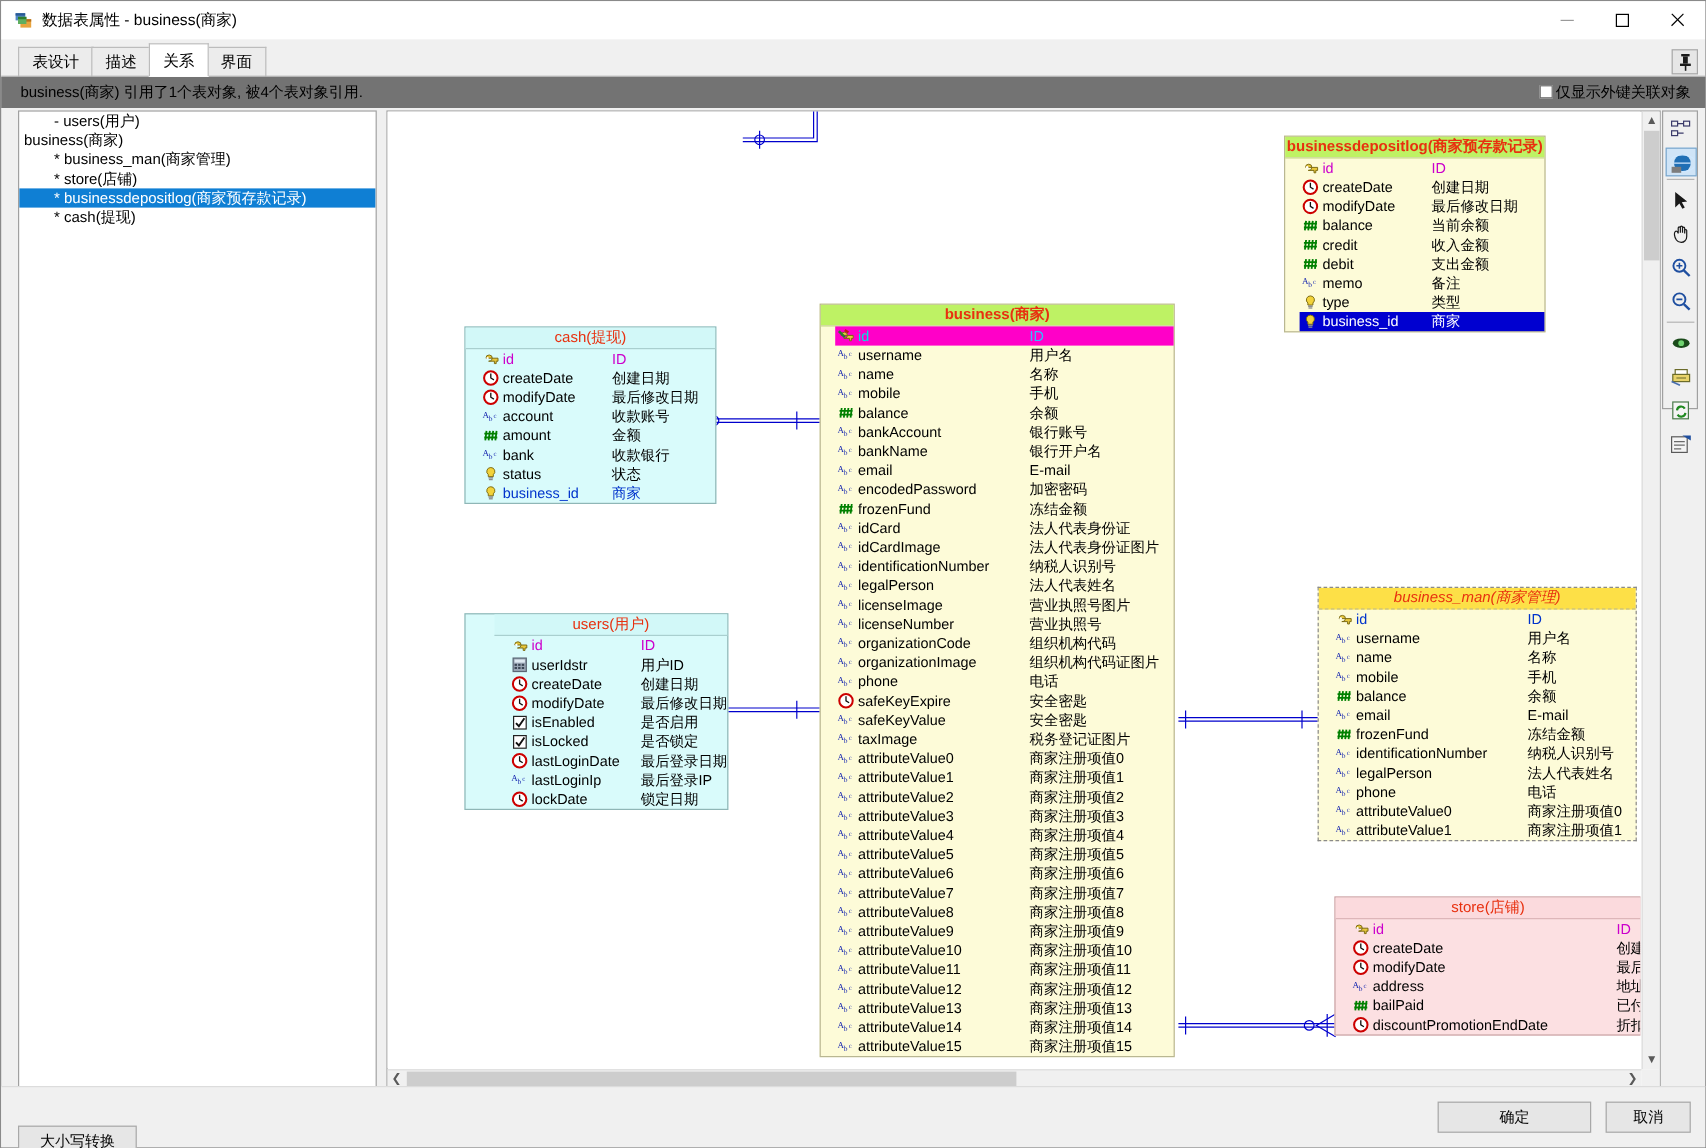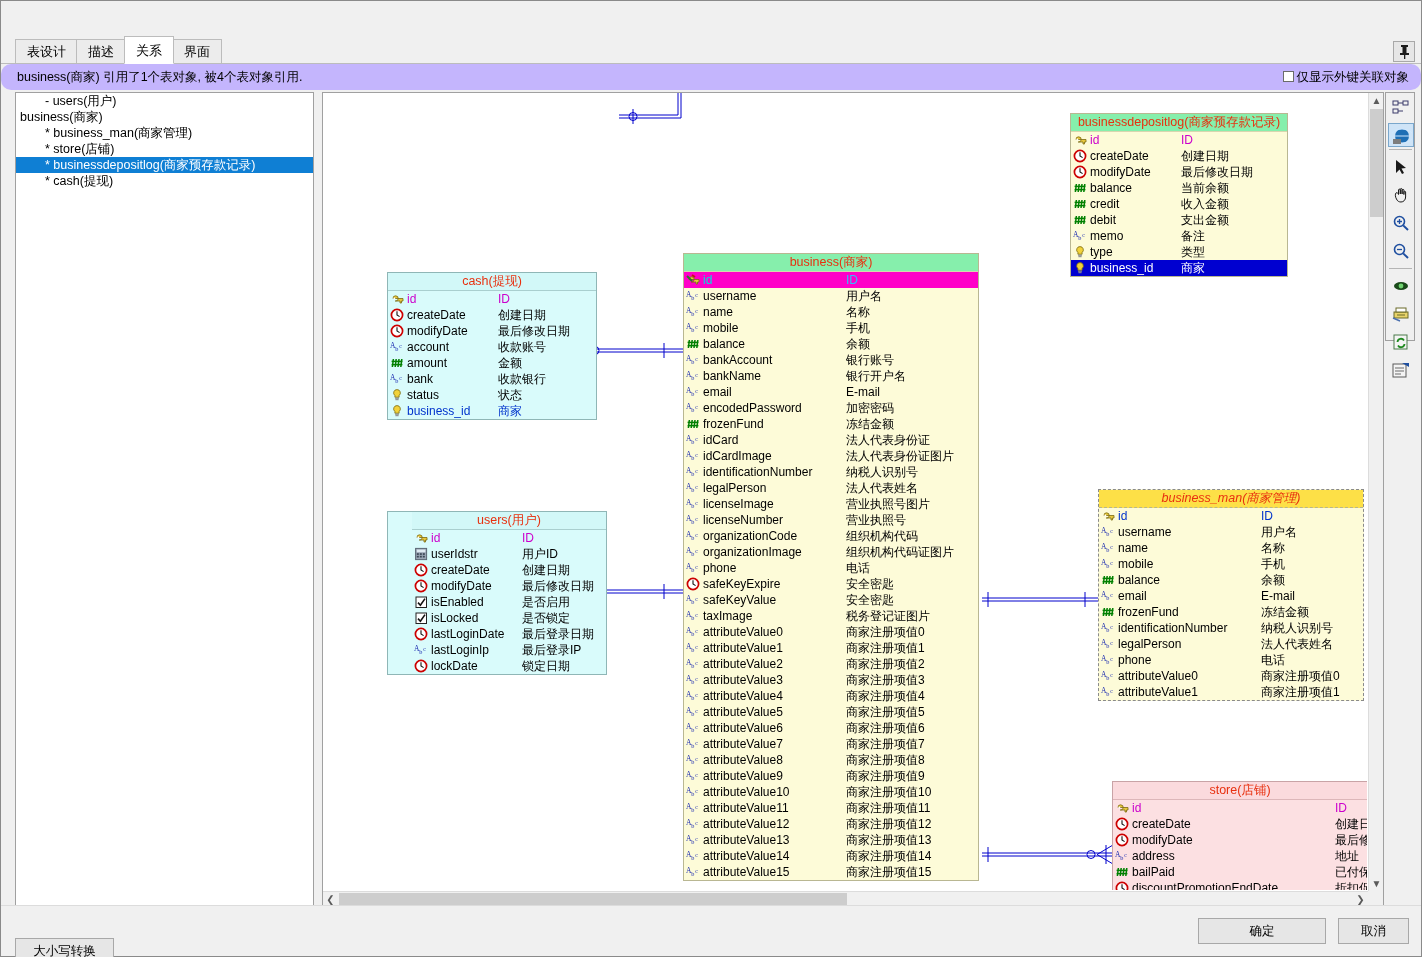--- a/index.html
+++ b/index.html
@@ -28,21 +28,21 @@
   .tabstrip{position:absolute;left:0;top:32px;width:100%;height:31px;background:#f0f0f0;text-decoration:underline;}
   .tabstrip:after{content:"";position:absolute;left:0;bottom:0;width:100%;height:1px;background:#bcbcbc;}
   .tab{position:absolute;top:6px;height:25px;line-height:24px;padding:0 11px;font-size:13px;
        background:#ececec;border:1px solid #bcbcbc;border-bottom:none;box-sizing:border-box;color:#000;
        cursor:default;white-space:nowrap;}
   .tab.sel{background:#ffffff;top:3px;height:28px;line-height:27px;z-index:3;border-bottom:1px solid #fff;}
   .pinbox{position:absolute;right:6px;top:40px;width:22px;height:21px;background:#e6e6e6;border:1px solid #a8a8a8;box-sizing:border-box;}
   .pinbox svg{position:absolute;left:3px;top:2px;}
 
   
-  .inforow{position:absolute;left:0;top:63px;width:100%;height:26px;background:#c4b5fd;border-radius:10px;}
+  .inforow{position:absolute;left:0;top:63px;width:100%;height:26px;background:#737373;}
   .infotxt{position:absolute;left:16px;top:5px;font-size:12.5px;white-space:nowrap;}
   .chkwrap{position:absolute;right:12px;top:5px;font-size:12.5px;white-space:nowrap;cursor:default;}
   .chkbox{display:inline-block;width:11px;height:11px;border:1px solid #6b6b6b;background:#fff;
           vertical-align:-1px;margin-right:3px;box-sizing:border-box;}
 
   
   .tree{position:absolute;left:14px;top:91px;width:299px;height:815px;background:#fff;
         border:1px solid #a0a0a0;box-sizing:border-box;overflow:hidden;}
   .trow{height:16px;line-height:16px;font-size:12.5px;padding-left:4px;white-space:nowrap;cursor:default;}
   .trow.sel{background:#0f7fd4;color:#fff;}
@@ -65,36 +65,36 @@
   
   .palette{position:absolute;left:1384px;top:91px;width:30px;height:249px;background:#f0f0f0;
            border:1px solid #a0a0a0;box-sizing:border-box;}
   .ptool{position:absolute;left:2px;width:26px;height:24px;cursor:default;}
   .ptool.on{background:#cfe4f7;border:1px solid #7aa7cc;box-sizing:border-box;}
   .psep{position:absolute;left:3px;width:23px;height:1px;background:#b5b5b5;}
 
   
   .tbl{position:absolute;box-sizing:border-box;font-size:12px;}
   .tbl .hd{height:17px;line-height:16px;text-align:center;color:#e8300f;font-size:12.5px;white-space:nowrap;overflow:hidden;}
-  .tbl .bd{position:relative;}
+  .tbl .bd{position:relative;margin-left:12px;}
   .fr{position:relative;height:16px;line-height:16px;white-space:nowrap;overflow:hidden;}
   .fr .ic{position:absolute;left:2px;top:1px;width:15px;height:14px;}
   .fr .nm{position:absolute;left:19px;top:0;}
   .fr .cm{position:absolute;top:0;}
   .fr.pk .nm,.fr.pk .cm{color:#cc00cc;}
   .fr.fk .nm,.fr.fk .cm{color:#0033cc;}
   .fr.selrow{background:#0000d0;}
   .fr.selrow .nm,.fr.selrow .cm{color:#fff;}
   .fr.magenta{background:#ff00c8;}
   .fr.magenta .nm{color:#00e0e0;}
   .fr.magenta .cm{color:#33bbff;}
 
   
   .t-yellow{background:#fdfbd8;border:1px solid #b9b792;}
-  .t-yellow .hd{background:#86efac;border-bottom:1px solid #d8d6af;}
+  .t-yellow .hd{background:#bef264;border-bottom:1px solid #d8d6af;font-weight:bold;}
   .t-cyan{background:#d9fbfb;border:1px solid #8fb6b6;}
   .t-cyan .hd{background:#d2f8f8;border-bottom:1px solid #a9cfcf;}
   .t-pink{background:#fce0e2;border:1px solid #c9a3a6;}
   .t-pink .hd{background:#fbdadd;border-bottom:1px solid #ddb6b9;}
   .t-dash{background:#fdfbd8;border:1px dashed #8a8a8a;}
   .t-dash .hd{background:#fde047;border-bottom:1px dashed #b8b68f;font-style:italic;}
 
   svg.links{position:absolute;left:0;top:0;overflow:visible;}
 
   
@@ -103,20 +103,42 @@
        font-size:12.5px;text-align:center;color:#000;cursor:default;}
   .btn-case{left:14px;top:917px;width:99px;height:26px;line-height:24px;margin-top:20px;}
   .btn-ok{left:1197px;top:917px;width:128px;height:26px;line-height:24px;}
   .btn-cancel{left:1337px;top:917px;width:71px;height:26px;line-height:24px;}
 </style>
 </head>
 <body>
 
 <div class="win">
 
+  <div class="titlebar">
+    <span class="title-ico">
+      <svg width="16" height="16" viewBox="0 0 16 16">
+        <rect x="1" y="2" width="8" height="6" fill="#4f86c6"></rect>
+        <rect x="1" y="2" width="8" height="2" fill="#2a5a96"></rect>
+        <rect x="5" y="7" width="9" height="7" fill="#e8a33d"></rect>
+        <rect x="5" y="7" width="9" height="2" fill="#b5701b"></rect>
+        <rect x="3" y="5" width="7" height="6" fill="#5fae5f"></rect>
+        <rect x="3" y="5" width="7" height="2" fill="#2e7d2e"></rect>
+      </svg>
+    </span>
+    <span class="title-txt">数据表属性 - business(商家)</span>
+    <div class="wbtn wmin">
+        <span class="g minglyph"></span>
+      </div>
+    <div class="wbtn wmax">
+        <span class="g maxglyph"></span>
+      </div>
+    <div class="wbtn wcls">
+        <span class="g clsglyph"></span>
+      </div>
+  </div>
 
   <div class="tabstrip" id="tabstrip">
       <div class="tab" style="left: 14px;">表设计</div>
       <div class="tab" style="left: 75px;">描述</div>
       <div class="tab sel" style="left: 123px;">关系</div>
       <div class="tab" style="left: 171px;">界面</div>
     </div>
   <div class="pinbox">
     <svg width="15" height="16" viewBox="0 0 15 16">
       <rect x="4" y="1" width="7" height="2" fill="#1a1a1a"></rect>
@@ -918,21 +940,21 @@
                 <span class="ic"><svg width="15" height="14">
                     <text x="0" y="8" font-family="Liberation Serif, serif" font-size="7.5" fill="#1a2ab0">A</text>
                     <text x="5.2" y="10.5" font-family="Liberation Serif, serif" font-size="6.2" fill="#1a2ab0">b</text>
                     <text x="9.2" y="8" font-family="Liberation Serif, serif" font-size="5.6" fill="#1a2ab0">c</text>
                   </svg></span>
                 <span class="nm">attributeValue1</span>
                 <span class="cm" style="left:162px">商家注册项值1</span>
               </div>
             </div>
           </div>
-          <div class="tbl t-pink" style="left: 789px; top: 688px; width: 256px;">
+          <div class="tbl t-pink" style="left: 789px; top: 654px; width: 256px;">
             <div class="hd">store(店铺)</div>
             <div class="bd">
               <div class="fr pk">
                 <span class="ic"><svg width="15" height="14">
                     <path d="M3 6.5 a2.6 2.6 0 1 1 2.2 2.5 L10 9 L10 11 L11.5 11 L11.5 9 L13 9 L13 6.5 Z" fill="#e8c83c" stroke="#7a6a10" stroke-width="0.8"></path>
                     <circle cx="4.3" cy="6.4" r="1" fill="#fff"></circle>
                   </svg></span>
                 <span class="nm">id</span>
                 <span class="cm" style="left:222px">ID</span>
               </div>

